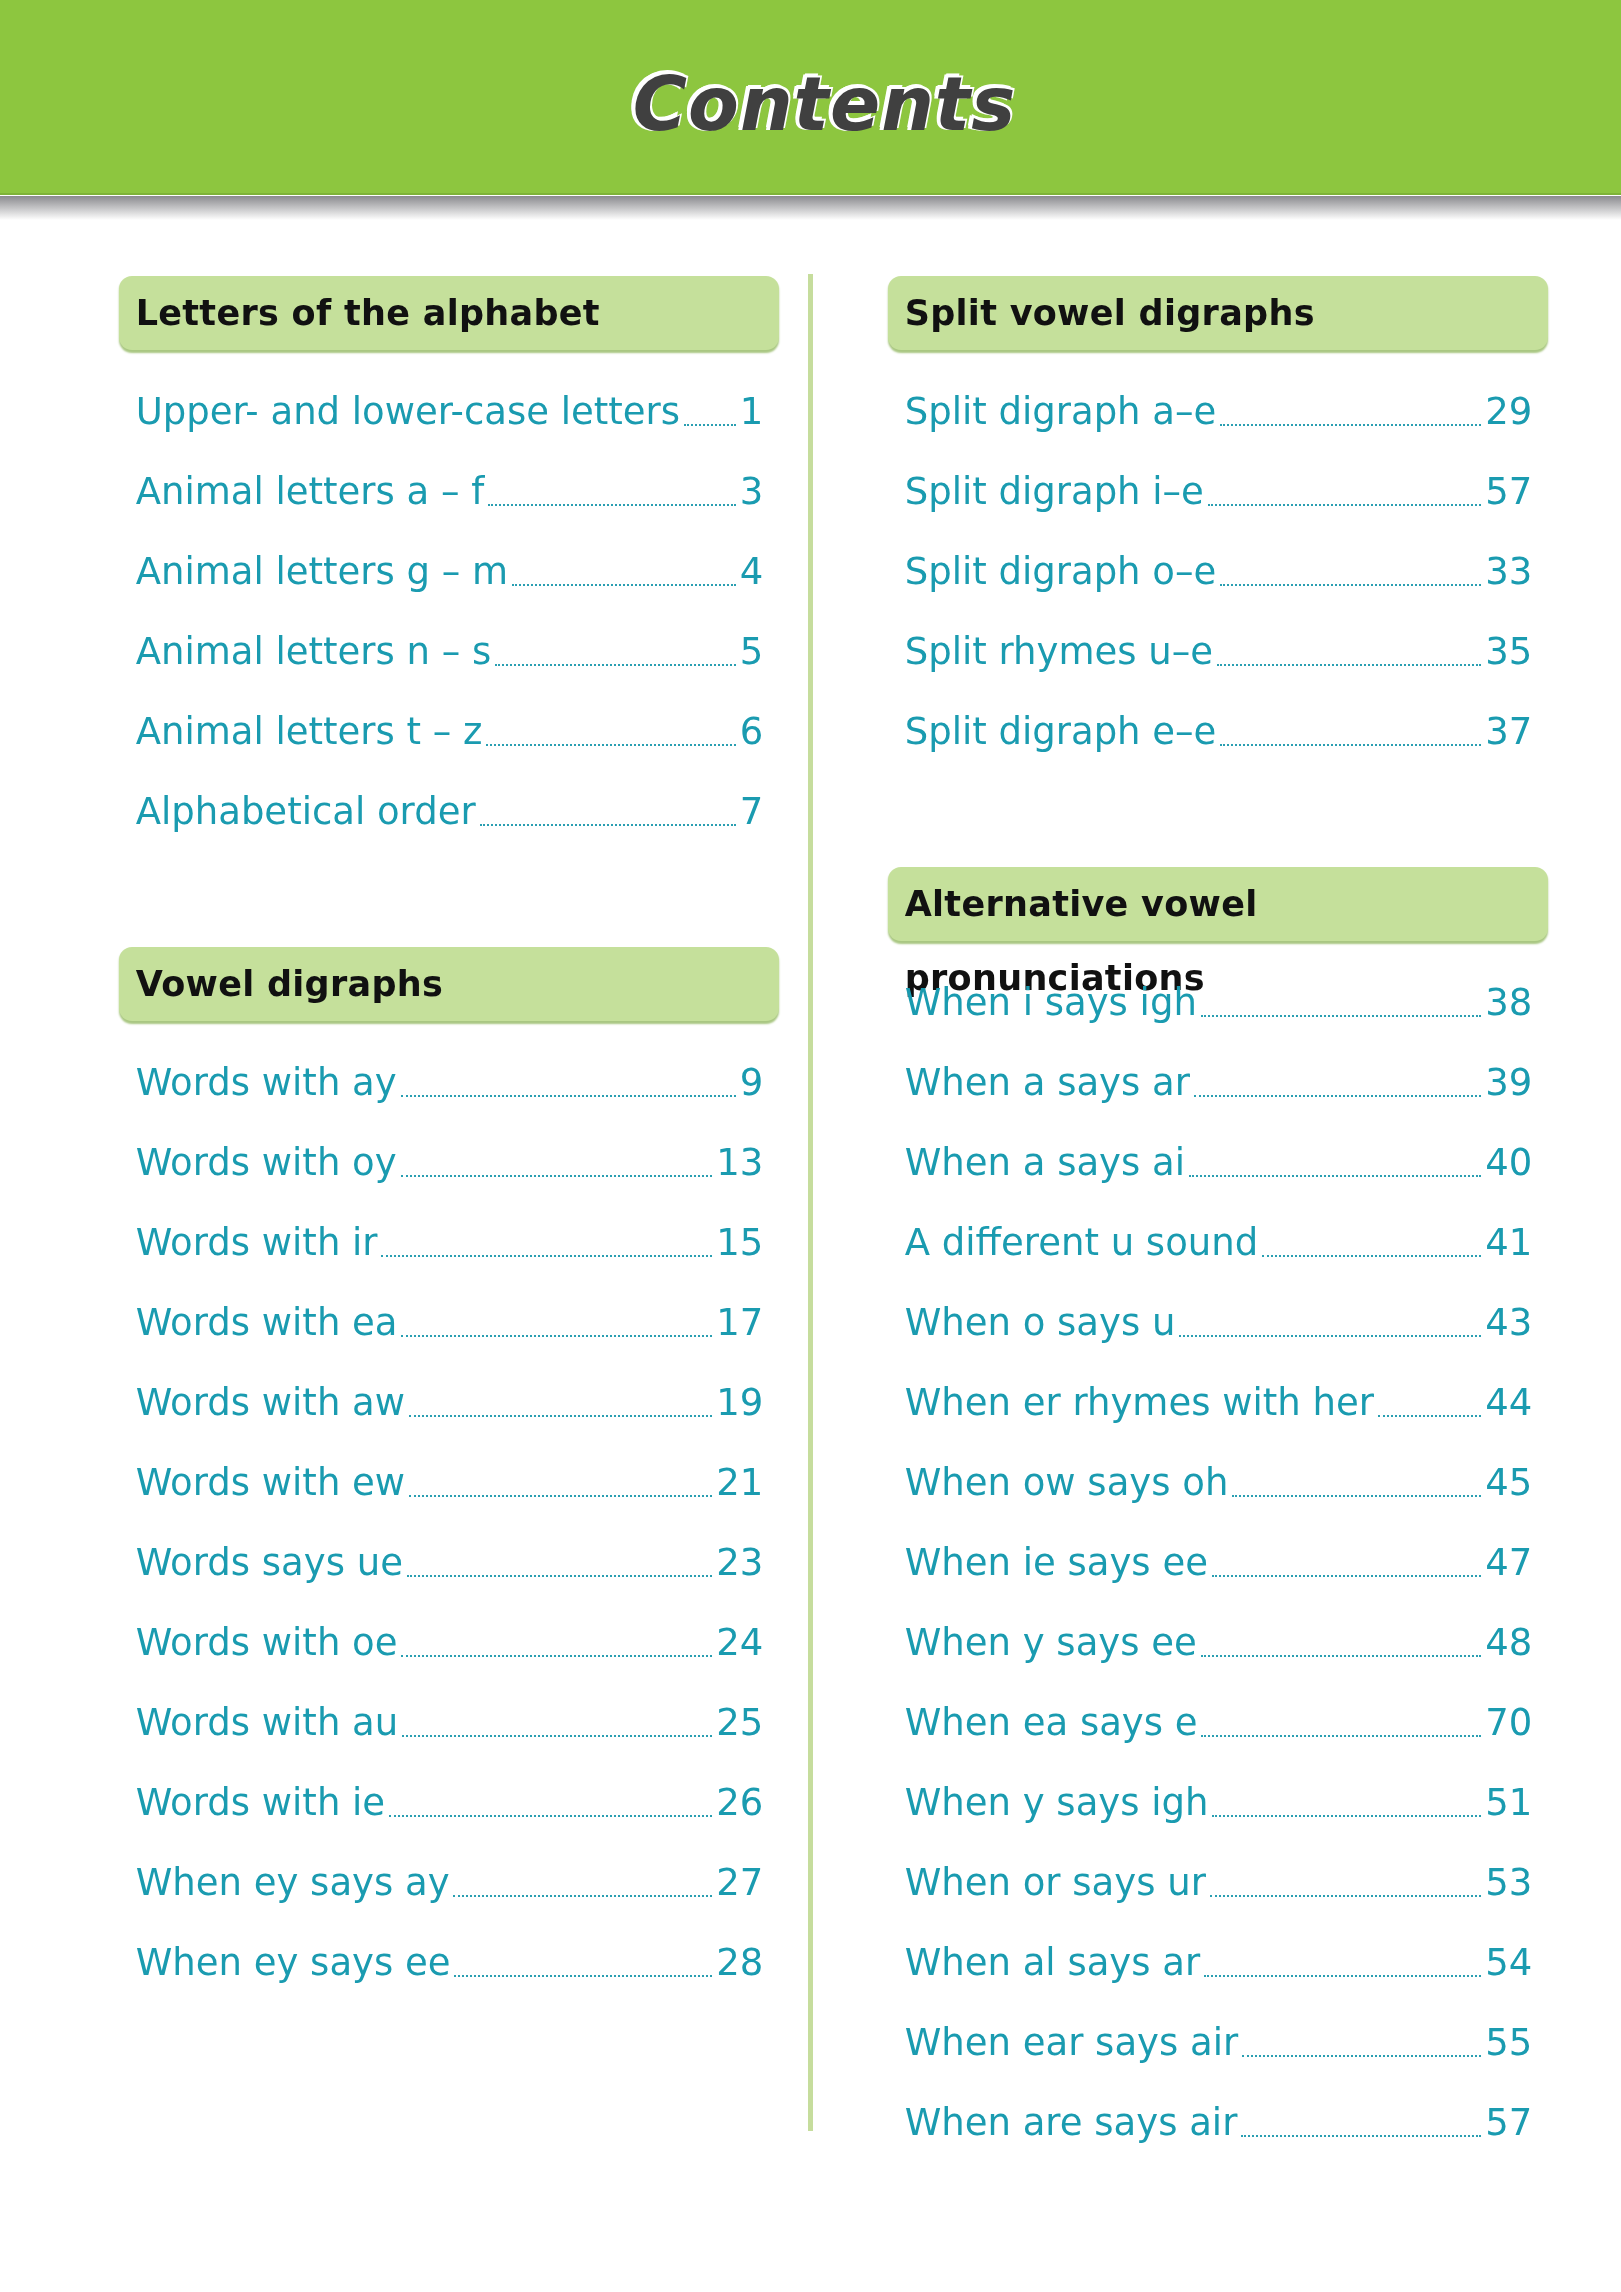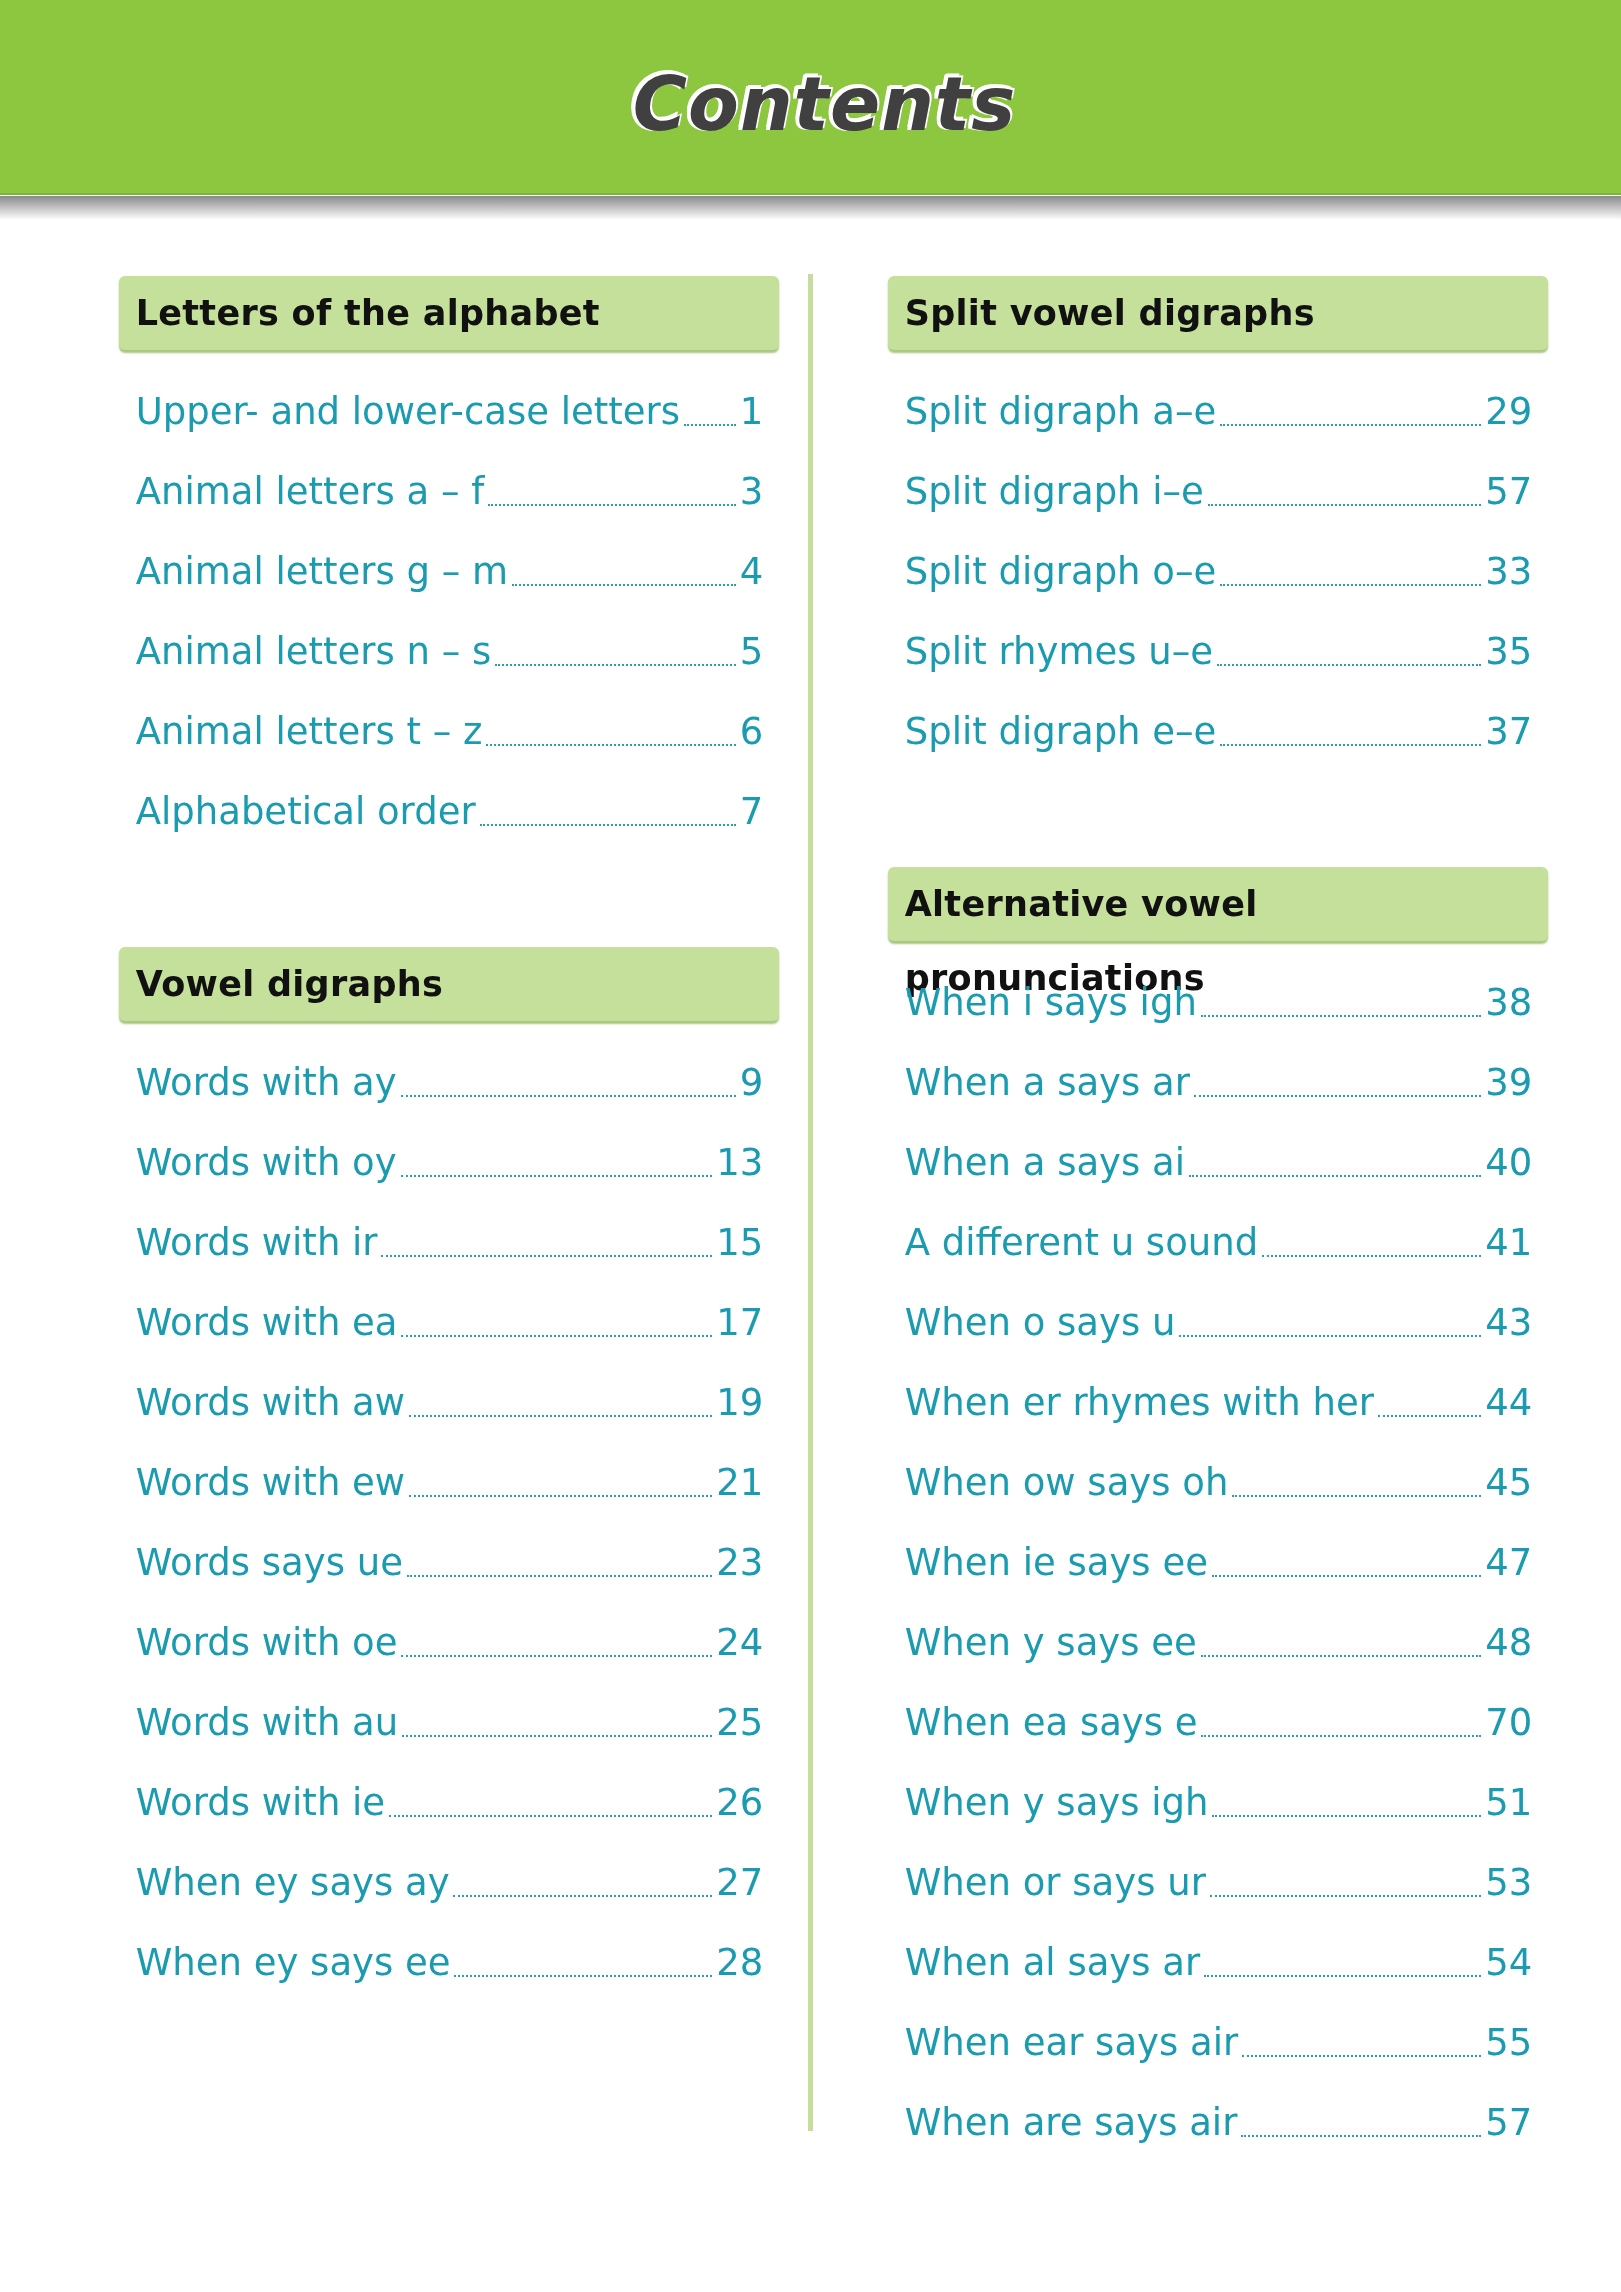--- a/index.html
+++ b/index.html
@@ -10,21 +10,21 @@
   .topbar-shadow { position:absolute; left:0; top:196px; width:1621px; height:23.5px;
             background:linear-gradient(#8a8a8e, rgba(255,255,255,0)); }
   .title { position:absolute; left:14px; top:61px; width:1621px; text-align:center;
            font-family:"DejaVu Sans", sans-serif; font-weight:bold; font-style:italic;
            font-size:74px; color:#404040; letter-spacing:1px;
            text-shadow:-3.9px -2.9px 0 #ffffff, -2px -3.9px 0 #ffffff, -3.9px 0 0 #fff, 2px -2px 0 #fff; }
   .col { position:absolute; top:276px; width:660px; }
   .col-left { left:119px; }
   .col-right { left:888px; }
   .divider { position:absolute; left:808px; top:274px; width:4.9px; height:1857px; background:#c6dd9d; }
-  .section-head { height:74px; background:#c5e09b; border-radius:6px;
+  .section-head { height:74px; background:#c5e09b; border-radius:13px;
                   box-shadow:0 2.9px 2px #a9c782; box-sizing:border-box; padding-left:16.7px;
                   font-family:"DejaVu Sans", sans-serif; font-weight:bold; font-size:35px;
                   line-height:74px; color:#111111; letter-spacing:0.3px; }
   .items { list-style:none; margin:0; padding:0 0 0 16.7px; margin-top:21.6px; }
   .item { height:80px; display:flex; align-items:center; font-size:37px;
           font-family:"DejaVu Sans", sans-serif; color:#1a9bb0; padding-right:15.7px; }
   .item .label { white-space:nowrap; }
   .item .dots { flex:1; height:0; border-bottom:2.9px dotted #2a9fb2; margin:0 3.9px; position:relative; top:13.7px; min-width:29px; }
   .item .page { white-space:nowrap; }
   .gap { height:95px; }

